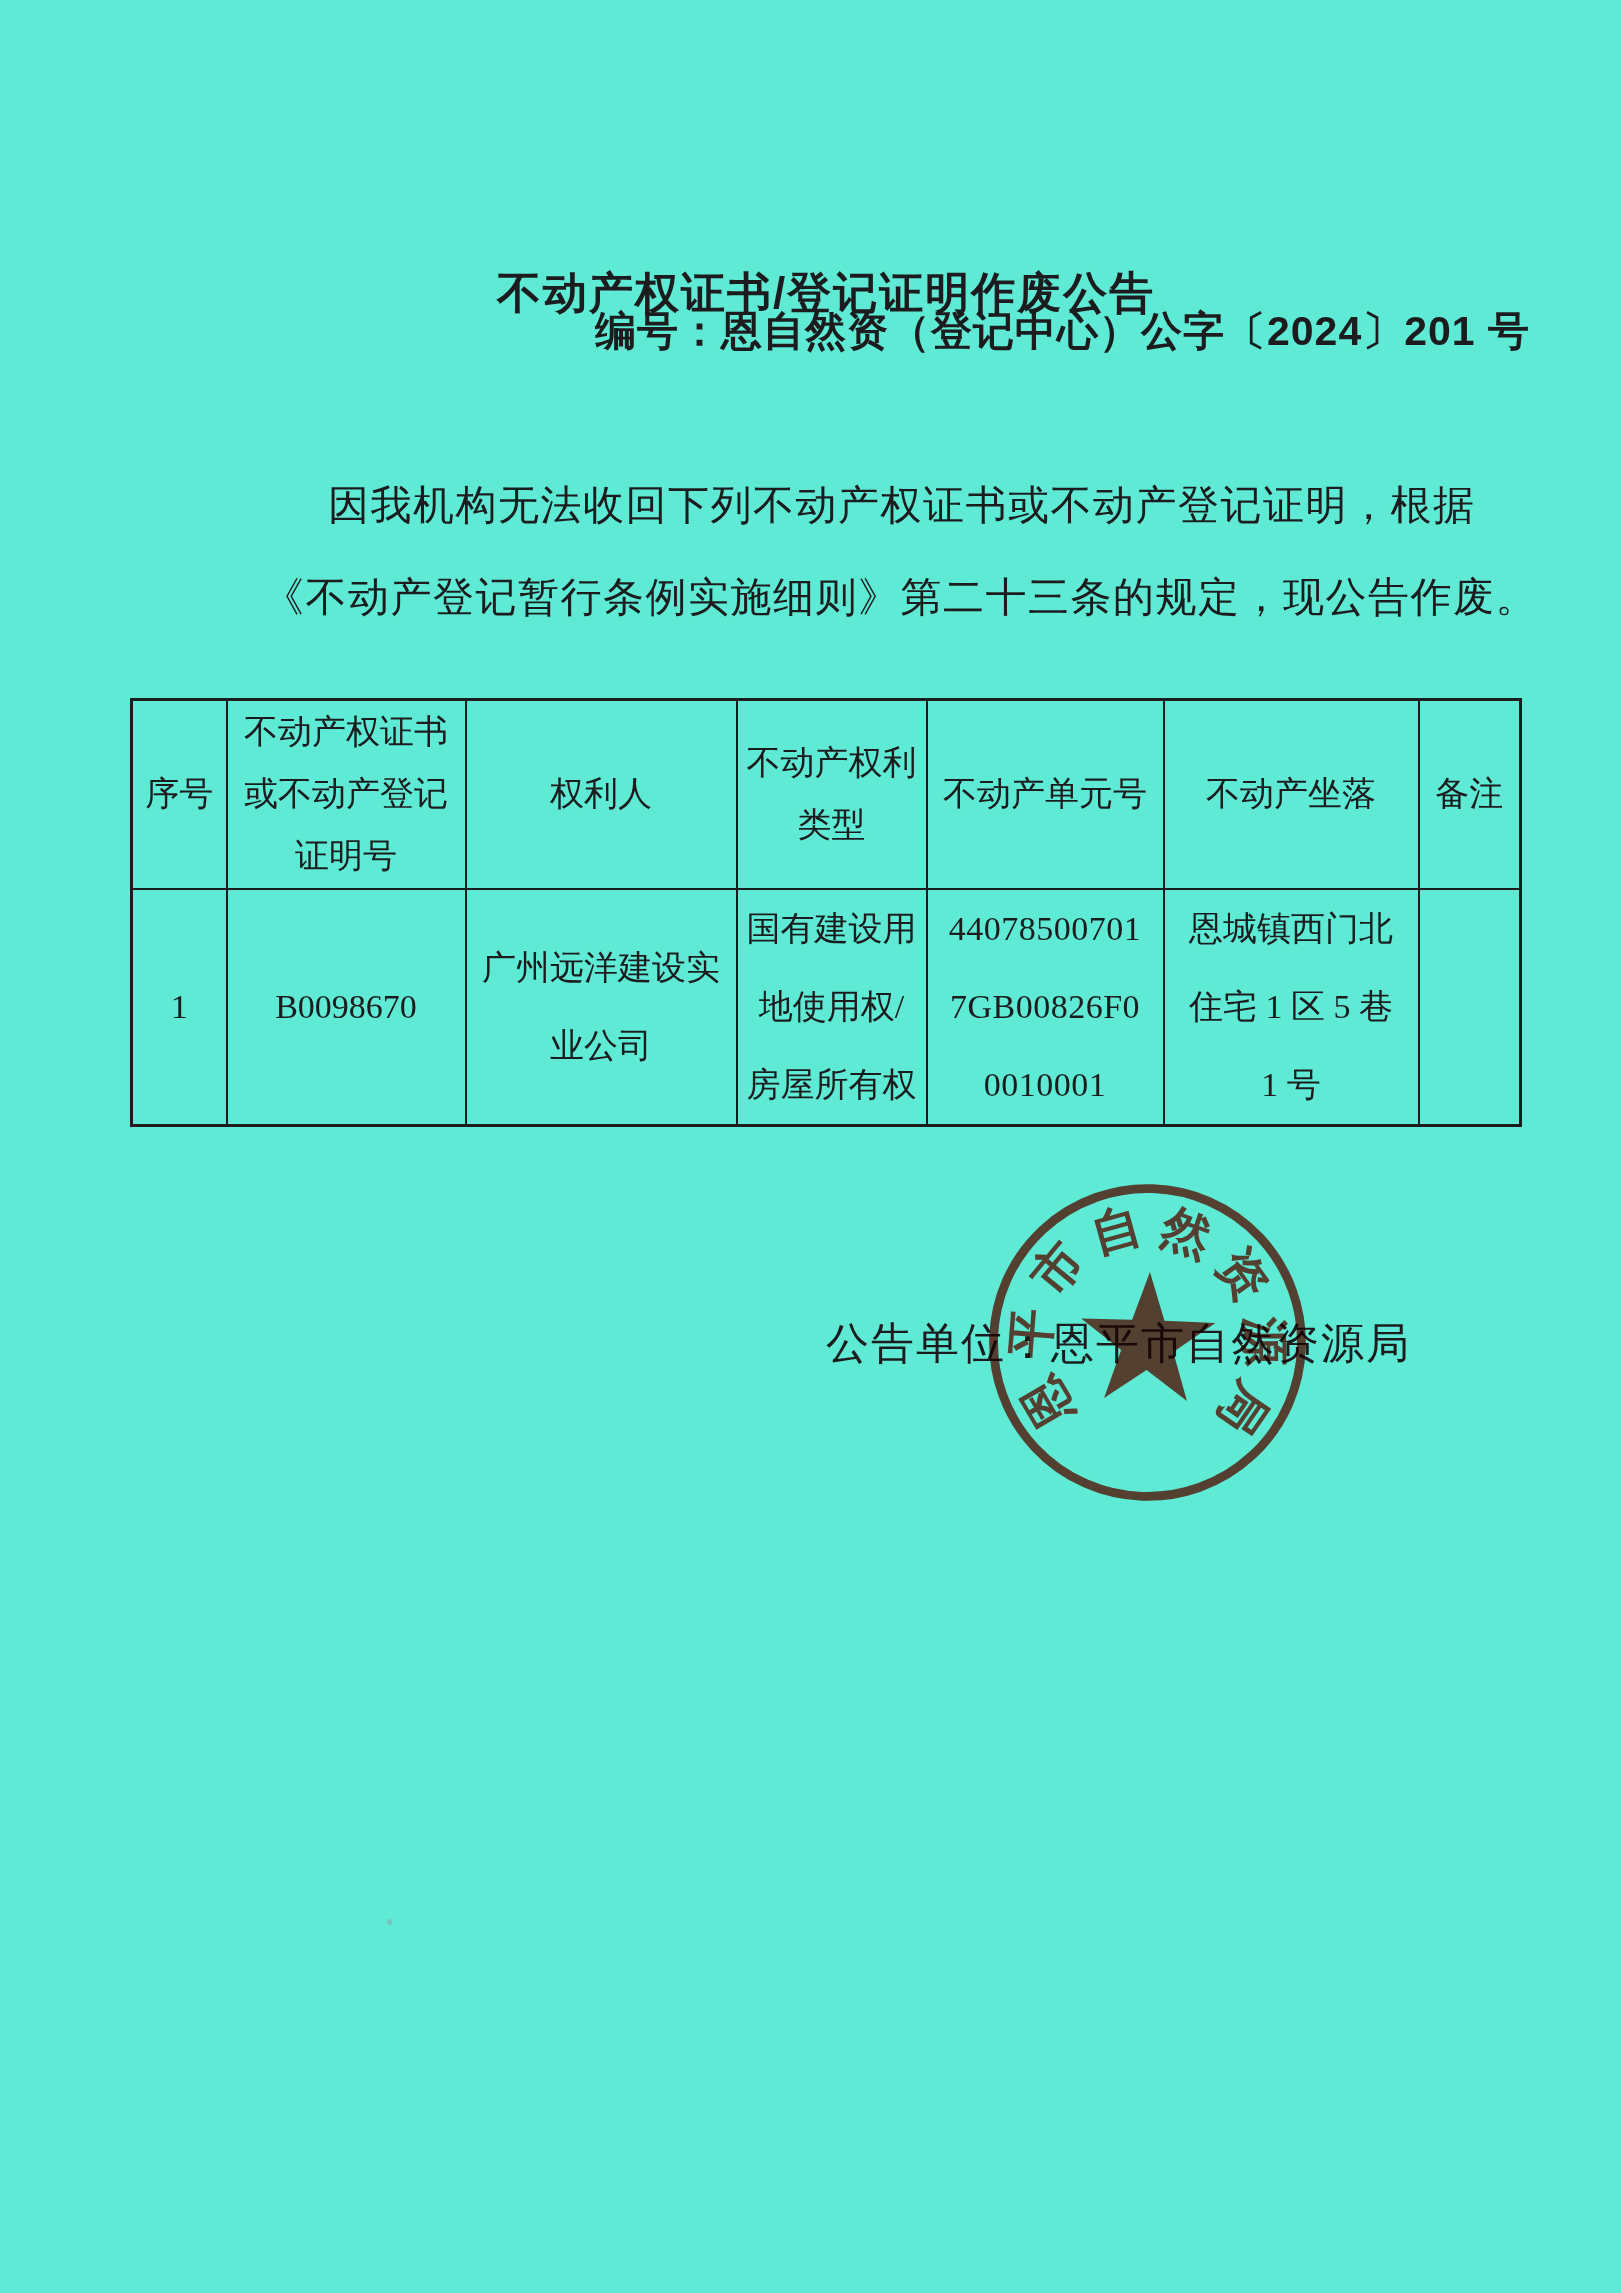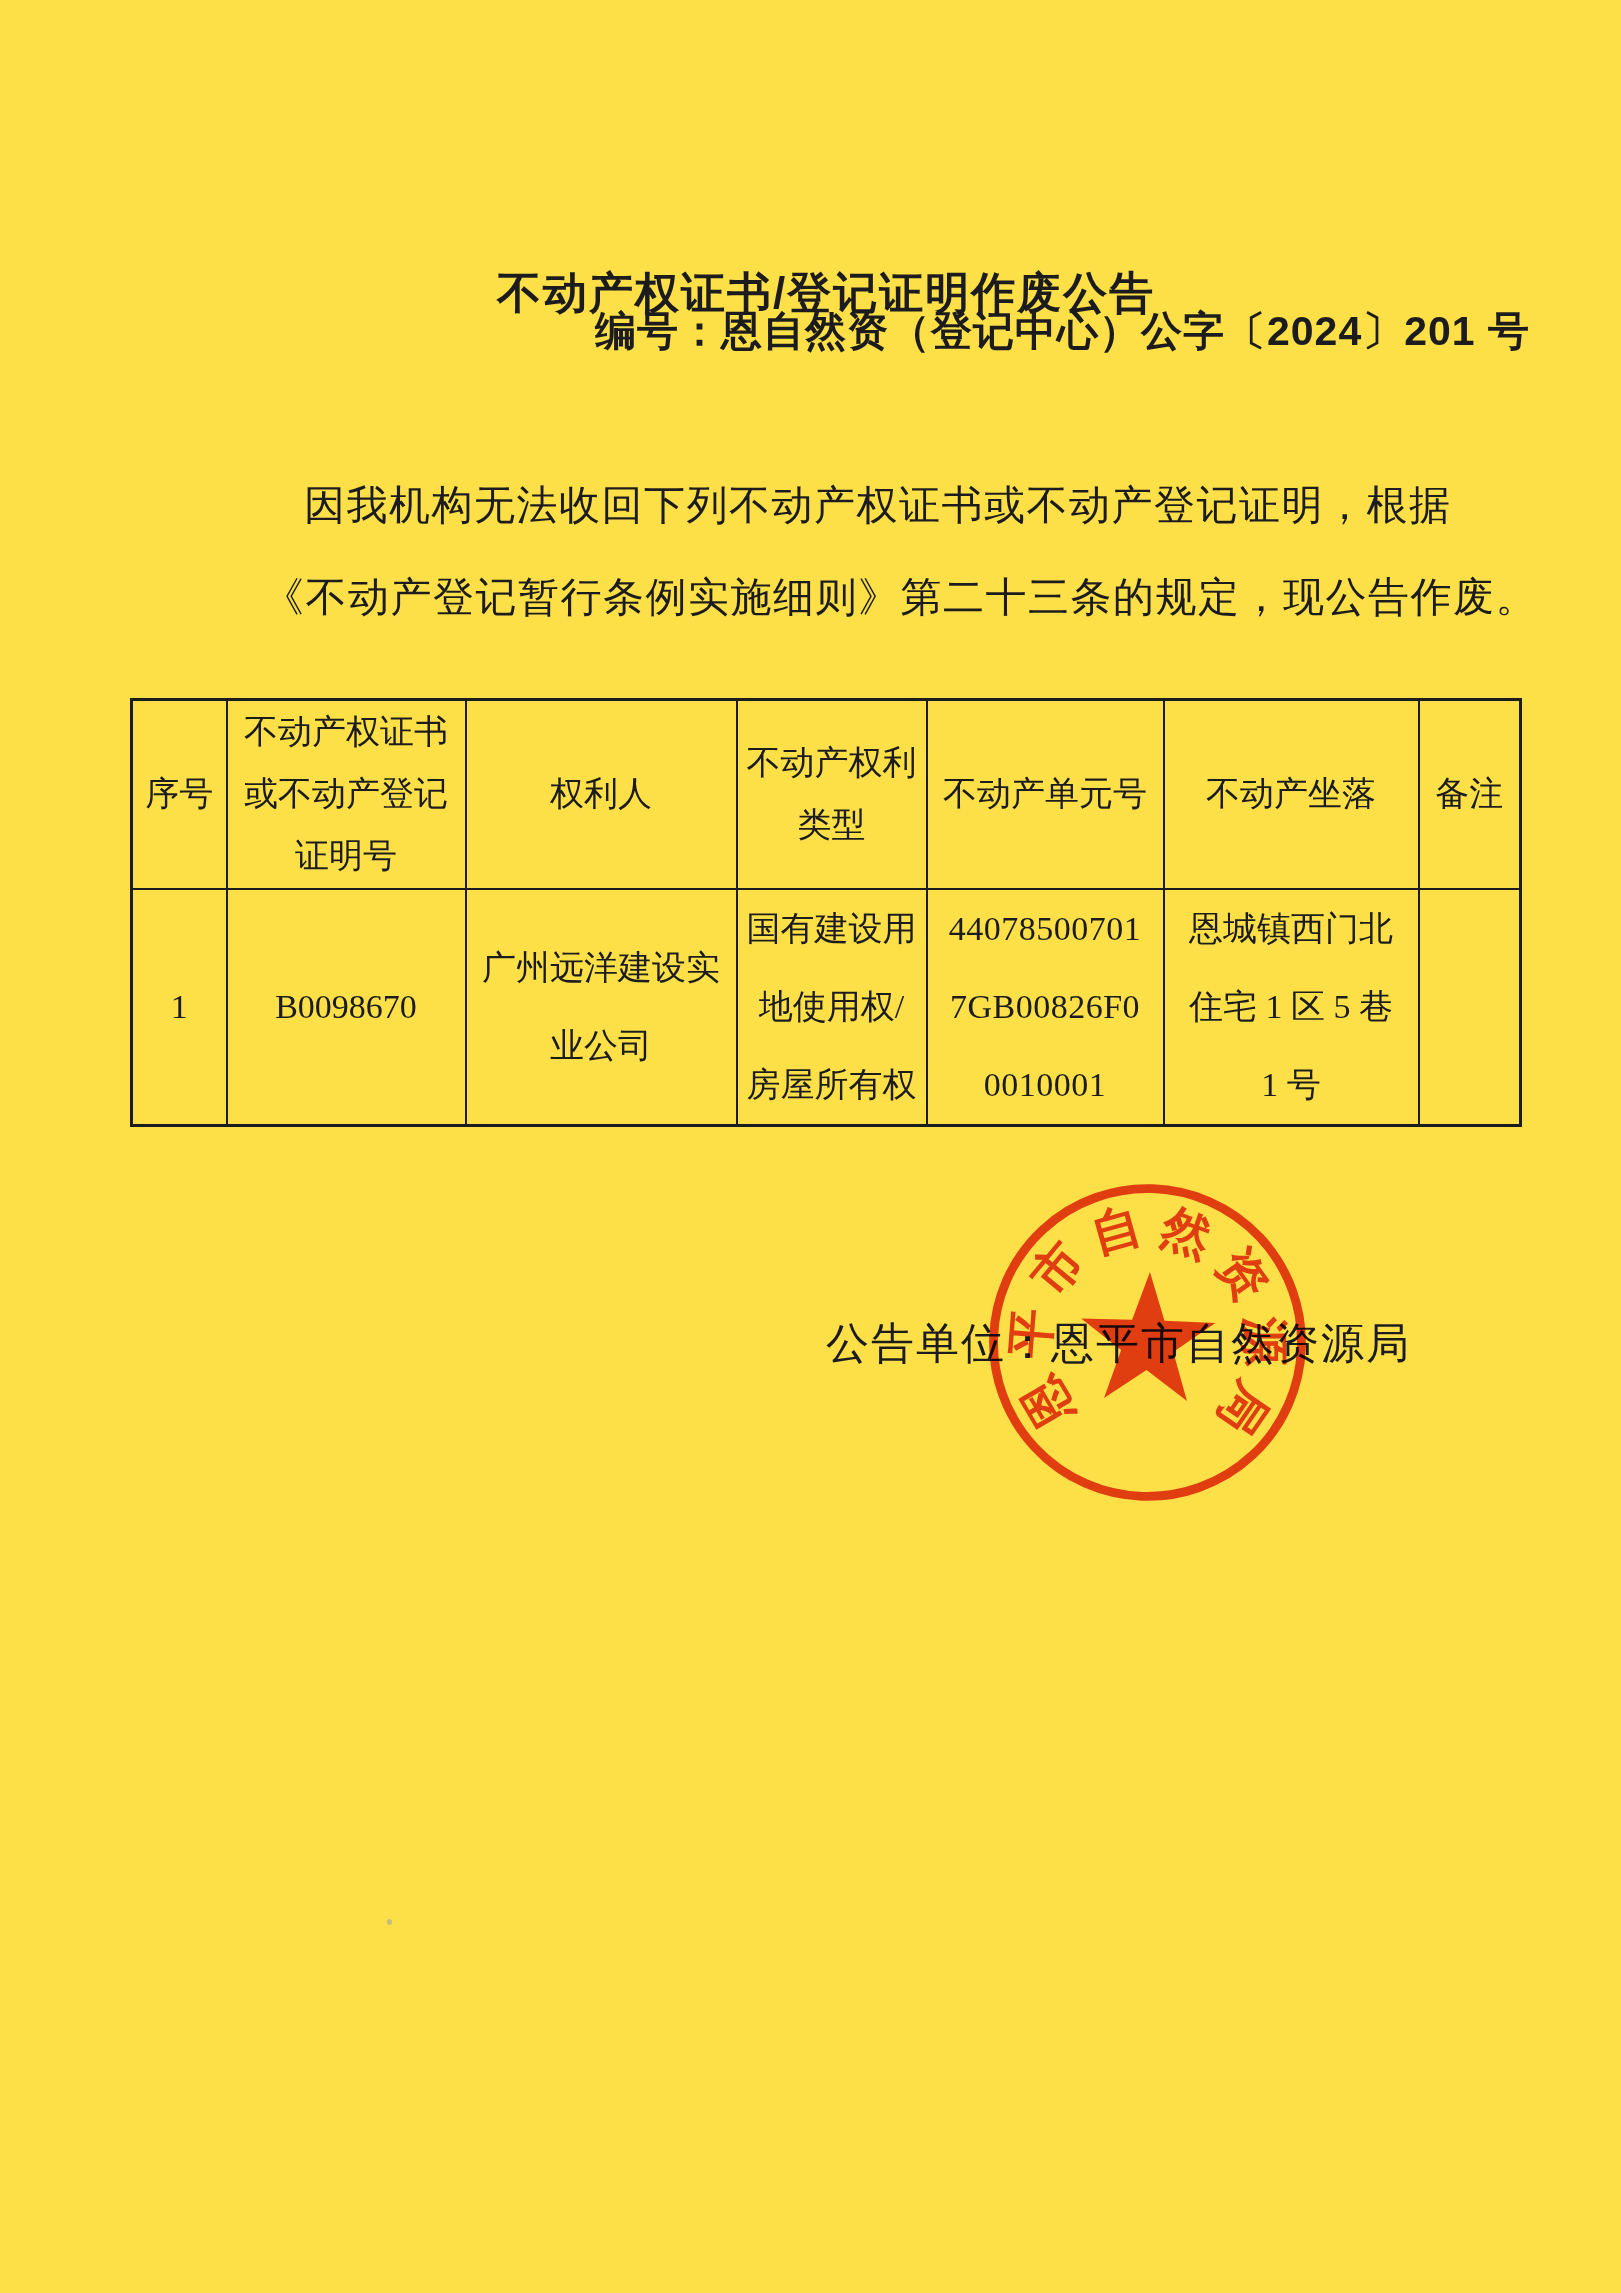--- a/index.html
+++ b/index.html
@@ -3,40 +3,40 @@
 <meta charset="utf-8">
 <style>
   html,body{margin:0;padding:0;}
   body{
     width:1621px;height:2294px;
     background:#eef1f5;
     font-family:"Liberation Serif", serif;
   }
   .page{
     position:relative;width:1621px;height:2294px;overflow:hidden;
-    background:#fde047;color:#1c1c1e;
+    background:#5eead4;color:#1c1c1e;
   }
   
   .title{
     position:absolute;top:235px;left:15.7px;width:1621px;
     text-align:center;
     font-family:"Liberation Sans", sans-serif;
     font-weight:700;font-size:44px;letter-spacing:2px;
   }
   .doc-number{
     position:absolute;top:304px;left:549px;
     font-family:"Liberation Sans", sans-serif;
     font-weight:700;font-size:41px;letter-spacing:1px;margin-left:46px;
   }
   
   .body-line{
     position:absolute;margin:0;
     font-size:41px;letter-spacing:1.5px;white-space:nowrap;
   }
-  .body-line.l1{top:478px;left:304px;}
+  .body-line.l1{top:478px;left:328px;}
   .body-line.l2{top:570px;left:263px;}
   
   table.cert{
     position:absolute;top:698px;left:130px;width:1389px;
     border-collapse:collapse;table-layout:fixed;
     background:transparent;
   }
   table.cert,
   table.cert th,
   table.cert td{border:2.5px solid #1c1c1e;}

